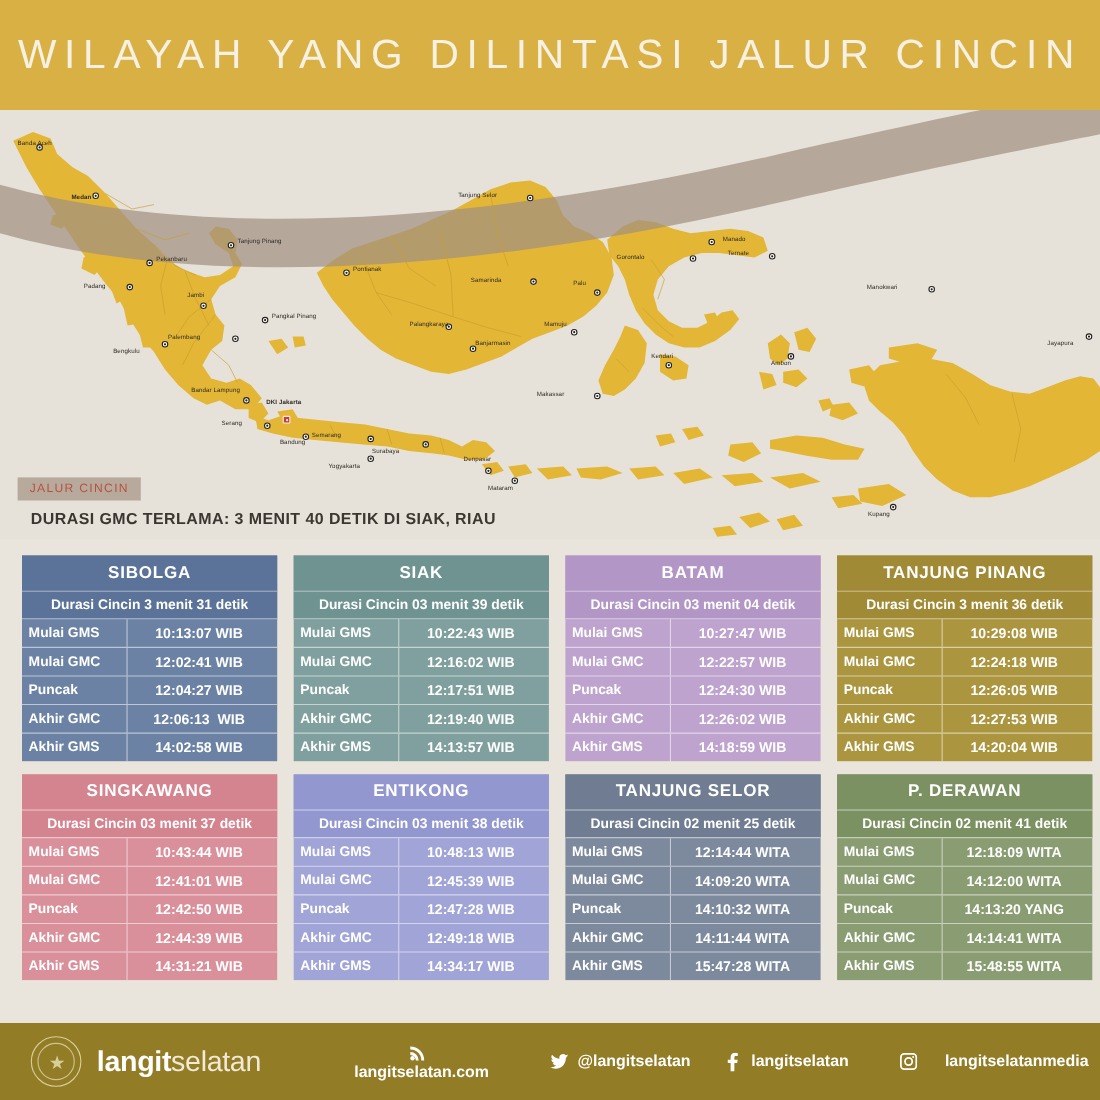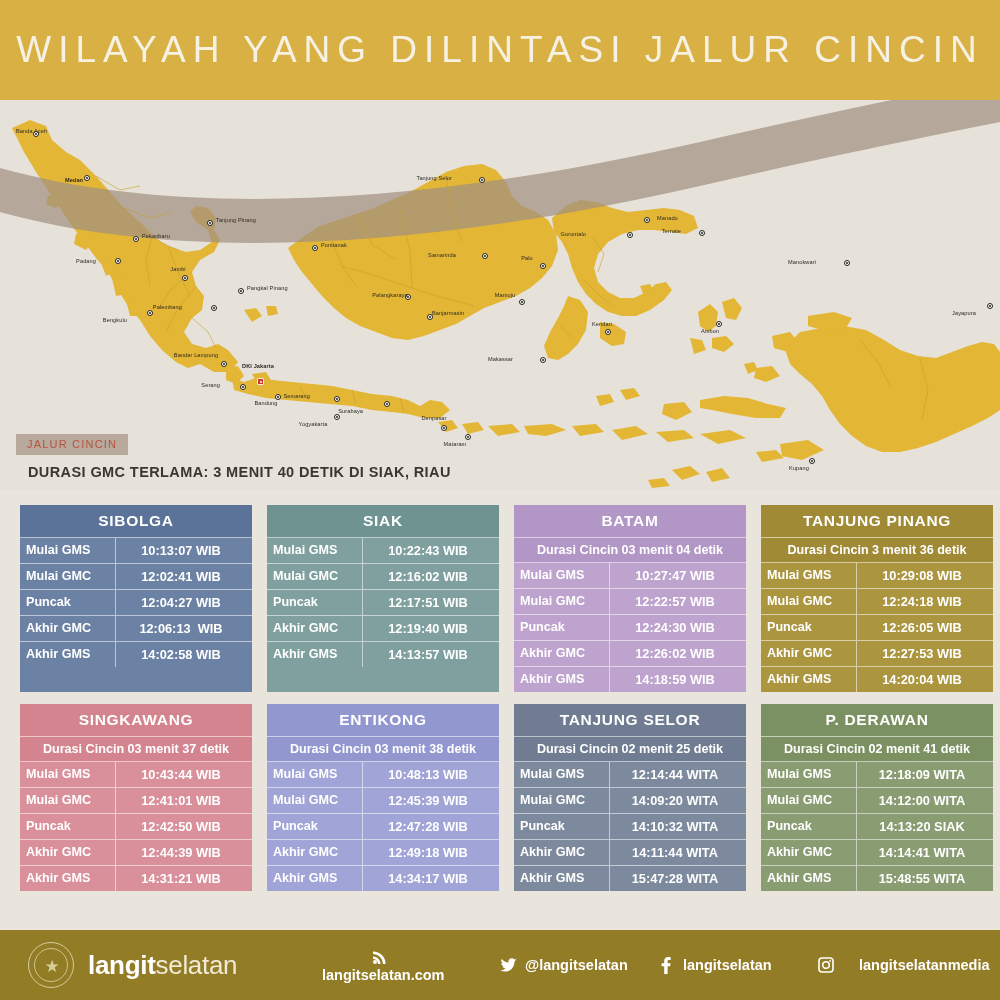--- a/index.html
+++ b/index.html
@@ -414,20 +414,21 @@
         <div class="city-label" style="left: 799px; top: 365px; transform: translateX(-50%);">Kupang</div>
       </div>
   </div>
 
   <div id="legend-chip" style="background: rgb(183, 170, 156); color: rgb(184, 82, 63);">JALUR CINCIN</div>
   <div id="caption">DURASI GMC TERLAMA: 3 MENIT 40 DETIK DI SIAK, RIAU</div>
 
   <div id="cards">
       <div class="card" style="background: rgb(107, 130, 164);">
         <div class="card-title" style="background: rgb(91, 115, 152);">SIBOLGA</div>
+        <div class="card-sub" style="background: rgb(91, 115, 152);">Durasi Cincin 3 menit 31 detik</div>
         <div class="card-row">
           <div class="rk">Mulai GMS</div>
           <div class="rv">10:13:07 WIB</div>
         </div>
         <div class="card-row">
           <div class="rk">Mulai GMC</div>
           <div class="rv">12:02:41 WIB</div>
         </div>
         <div class="card-row">
           <div class="rk">Puncak</div>
@@ -437,20 +438,21 @@
           <div class="rk">Akhir GMC</div>
           <div class="rv">12:06:13  WIB</div>
         </div>
         <div class="card-row">
           <div class="rk">Akhir GMS</div>
           <div class="rv">14:02:58 WIB</div>
         </div>
       </div>
       <div class="card" style="background: rgb(127, 160, 158);">
         <div class="card-title" style="background: rgb(111, 147, 145);">SIAK</div>
+        <div class="card-sub" style="background: rgb(111, 147, 145);">Durasi Cincin 03 menit 39 detik</div>
         <div class="card-row">
           <div class="rk">Mulai GMS</div>
           <div class="rv">10:22:43 WIB</div>
         </div>
         <div class="card-row">
           <div class="rk">Mulai GMC</div>
           <div class="rv">12:16:02 WIB</div>
         </div>
         <div class="card-row">
           <div class="rk">Puncak</div>
@@ -591,21 +593,21 @@
         <div class="card-row">
           <div class="rk">Mulai GMS</div>
           <div class="rv">12:18:09 WITA</div>
         </div>
         <div class="card-row">
           <div class="rk">Mulai GMC</div>
           <div class="rv">14:12:00 WITA</div>
         </div>
         <div class="card-row">
           <div class="rk">Puncak</div>
-          <div class="rv">14:13:20 SIAK</div>
+          <div class="rv">14:13:20 YANG</div>
         </div>
         <div class="card-row">
           <div class="rk">Akhir GMC</div>
           <div class="rv">14:14:41 WITA</div>
         </div>
         <div class="card-row">
           <div class="rk">Akhir GMS</div>
           <div class="rv">15:48:55 WITA</div>
         </div>
       </div>

